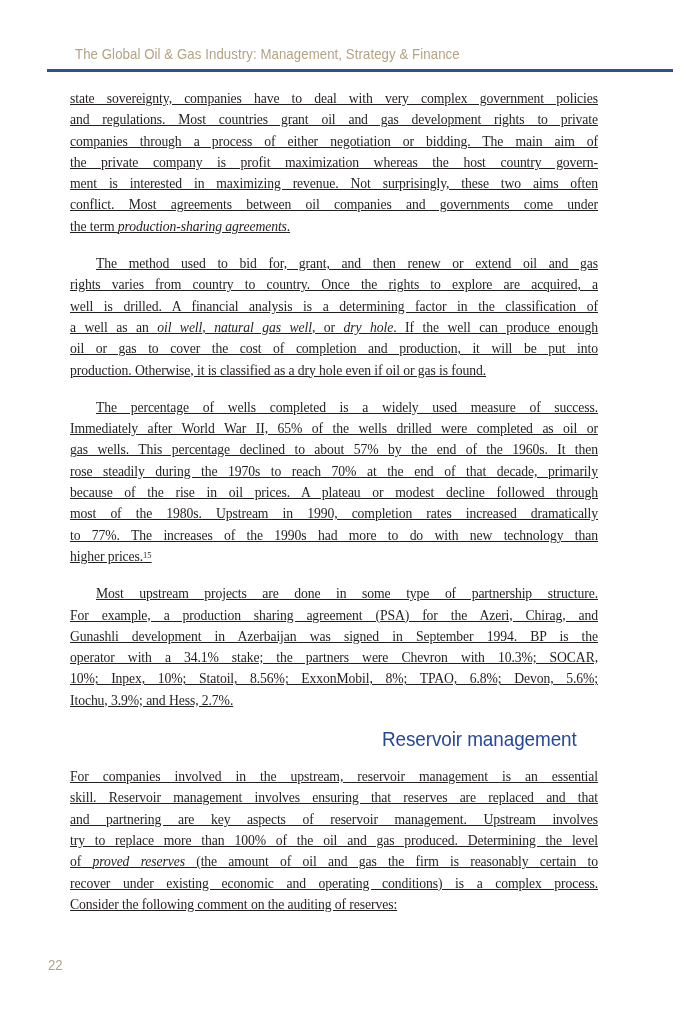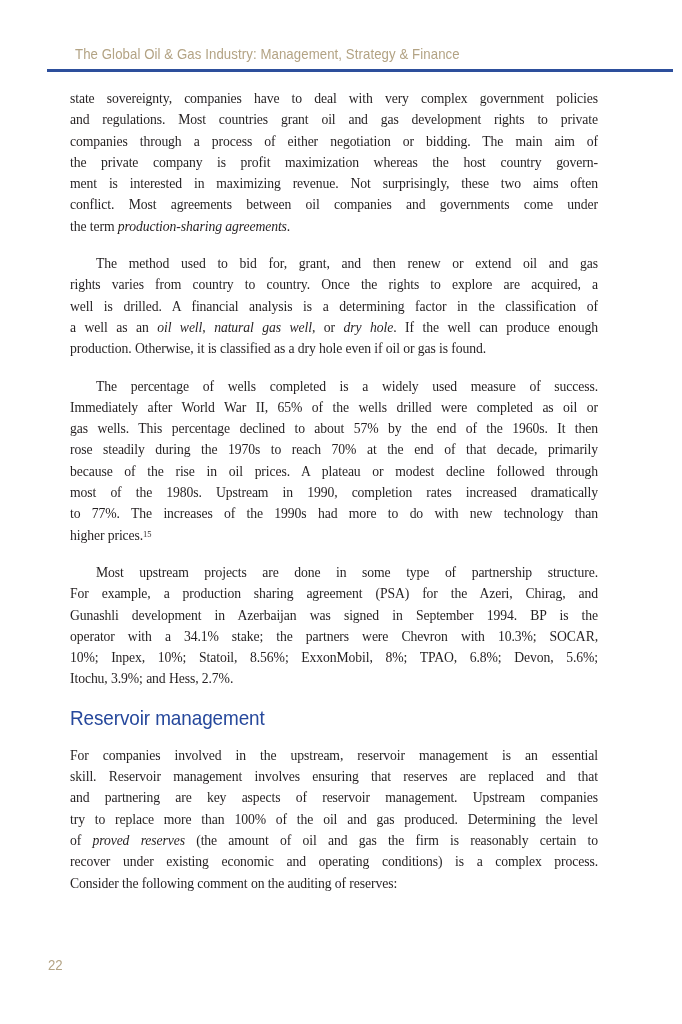--- a/index.html
+++ b/index.html
@@ -40,20 +40,21 @@
   }
   
   .text-column {
     position: absolute;
     left: 70px;
     top: 88px;
     width: 528px;
     color: #231f20;
     font-size: 13.7px;
     letter-spacing: -0.1px;
+    text-decoration: underline;
   }
   .paragraph { margin: 0 0 16px 0; }
   .textline {
     height: 21.3px;
     line-height: 21.3px;
     text-align: justify;
     text-align-last: justify;
     overflow: hidden;
   }
   .textline.last { text-align-last: left; }
@@ -66,20 +67,21 @@
   }
   .section-heading {
     margin: 9px 0 15px 0;
     height: 24px;
     line-height: 24px;
     color: #26489c;
     font-family: "Liberation Sans", "DejaVu Sans", sans-serif;
     font-size: 21px;
     font-weight: 400;
     white-space: nowrap;
+    text-align: right;
   }
   .section-heading .squeeze {
     display: inline-block;
     transform: scaleX(0.9);
     transform-origin: left center;
   }
   
   .page-number {
     position: absolute;
     left: 48px;
@@ -113,20 +115,21 @@
         <div class="textline">the private company is profit maximization whereas the host country govern-</div>
         <div class="textline">ment is interested in maximizing revenue. Not surprisingly, these two aims often</div>
         <div class="textline">conflict. Most agreements between oil companies and governments come under</div>
         <div class="textline last">the term <i>production-sharing agreements</i>.</div>
       </div>
       <div class="paragraph">
         <div class="textline indent">The method used to bid for, grant, and then renew or extend oil and gas</div>
         <div class="textline">rights varies from country to country. Once the rights to explore are acquired, a</div>
         <div class="textline">well is drilled. A financial analysis is a determining factor in the classification of</div>
         <div class="textline">a well as an <i>oil well</i>, <i>natural gas well</i>, or <i>dry hole</i>. If the well can produce enough</div>
+        <div class="textline">oil or gas to cover the cost of completion and production, it will be put into</div>
         <div class="textline last">production. Otherwise, it is classified as a dry hole even if oil or gas is found.</div>
       </div>
       <div class="paragraph">
         <div class="textline indent">The percentage of wells completed is a widely used measure of success.</div>
         <div class="textline">Immediately after World War II, 65% of the wells drilled were completed as oil or</div>
         <div class="textline">gas wells. This percentage declined to about 57% by the end of the 1960s. It then</div>
         <div class="textline">rose steadily during the 1970s to reach 70% at the end of that decade, primarily</div>
         <div class="textline">because of the rise in oil prices. A plateau or modest decline followed through</div>
         <div class="textline">most of the 1980s. Upstream in 1990, completion rates increased dramatically</div>
         <div class="textline">to 77%. The increases of the 1990s had more to do with new technology than</div>
@@ -137,21 +140,21 @@
         <div class="textline">For example, a production sharing agreement (PSA) for the Azeri, Chirag, and</div>
         <div class="textline">Gunashli development in Azerbaijan was signed in September 1994. BP is the</div>
         <div class="textline">operator with a 34.1% stake; the partners were Chevron with 10.3%; SOCAR,</div>
         <div class="textline">10%; Inpex, 10%; Statoil, 8.56%; ExxonMobil, 8%; TPAO, 6.8%; Devon, 5.6%;</div>
         <div class="textline last">Itochu, 3.9%; and Hess, 2.7%.</div>
       </div>
       <h2 class="section-heading"><span class="squeeze">Reservoir management</span></h2>
       <div class="paragraph">
         <div class="textline">For companies involved in the upstream, reservoir management is an essential</div>
         <div class="textline">skill. Reservoir management involves ensuring that reserves are replaced and that</div>
-        <div class="textline">and partnering are key aspects of reservoir management. Upstream companies</div>
+        <div class="textline">and partnering are key aspects of reservoir management. Upstream involves</div>
         <div class="textline">try to replace more than 100% of the oil and gas produced. Determining the level</div>
         <div class="textline">of <i>proved reserves</i> (the amount of oil and gas the firm is reasonably certain to</div>
         <div class="textline">recover under existing economic and operating conditions) is a complex process.</div>
         <div class="textline last">Consider the following comment on the auditing of reserves:</div>
       </div>
     </main>
 
   <div class="page-number">
     <span class="squeeze">22</span>
   </div>

